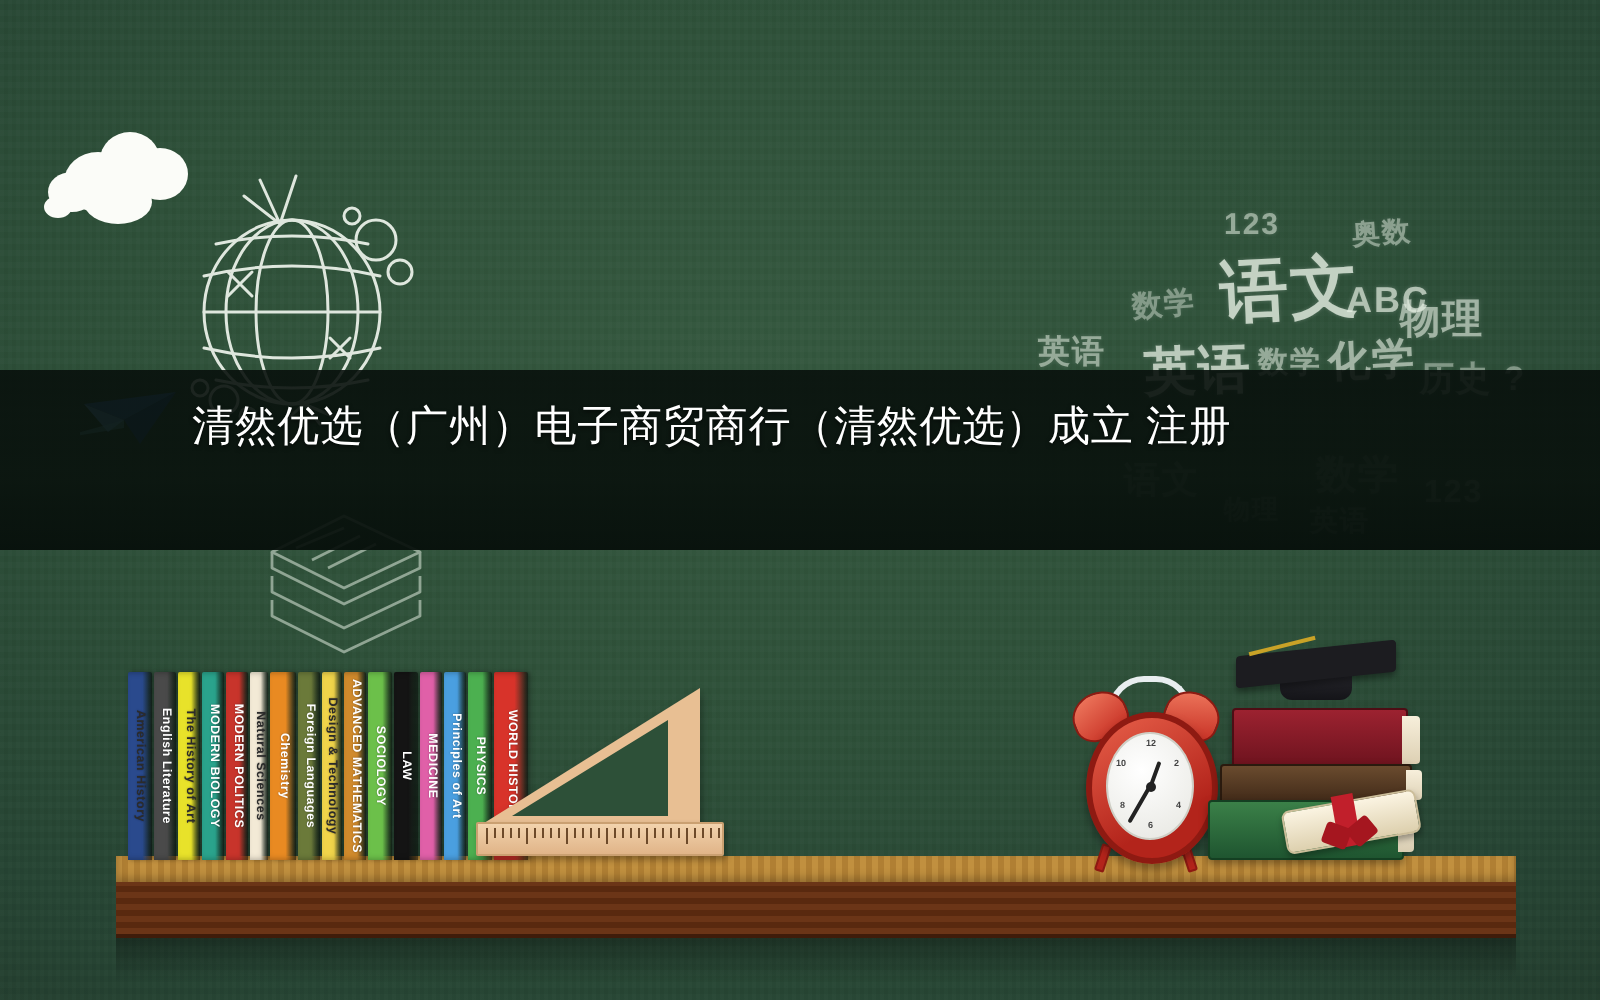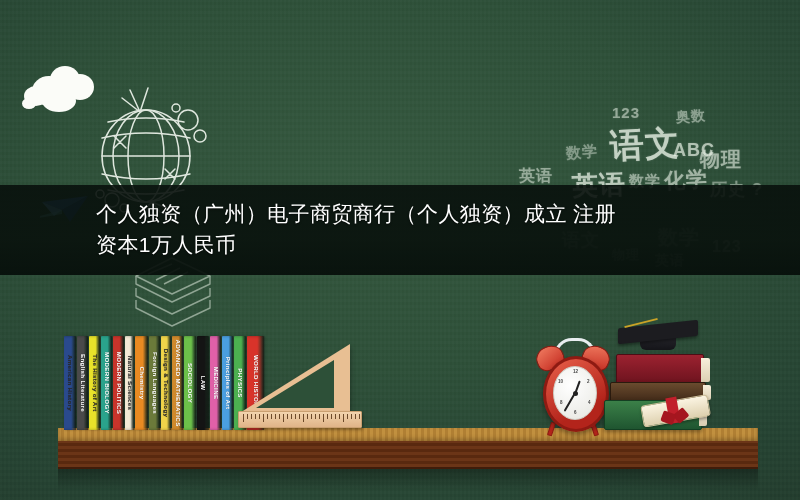--- a/index.html
+++ b/index.html
@@ -375,17 +375,16 @@
     <div class="sbook green"></div>
   </div>
 
   <div class="diploma">
     <div class="scroll"></div>
     <div class="ribbon"></div>
   </div>
 
   <div class="band"></div>
   <div class="band-title">
-    <div>个人独资（广州）电子商贸商行（个人独资）成立 注册</div>
-    <div>资本1万人民币</div>
+    <div>清然优选（广州）电子商贸商行（清然优选）成立 注册</div>
   </div>
 
 </div>
 
 </body></html>

